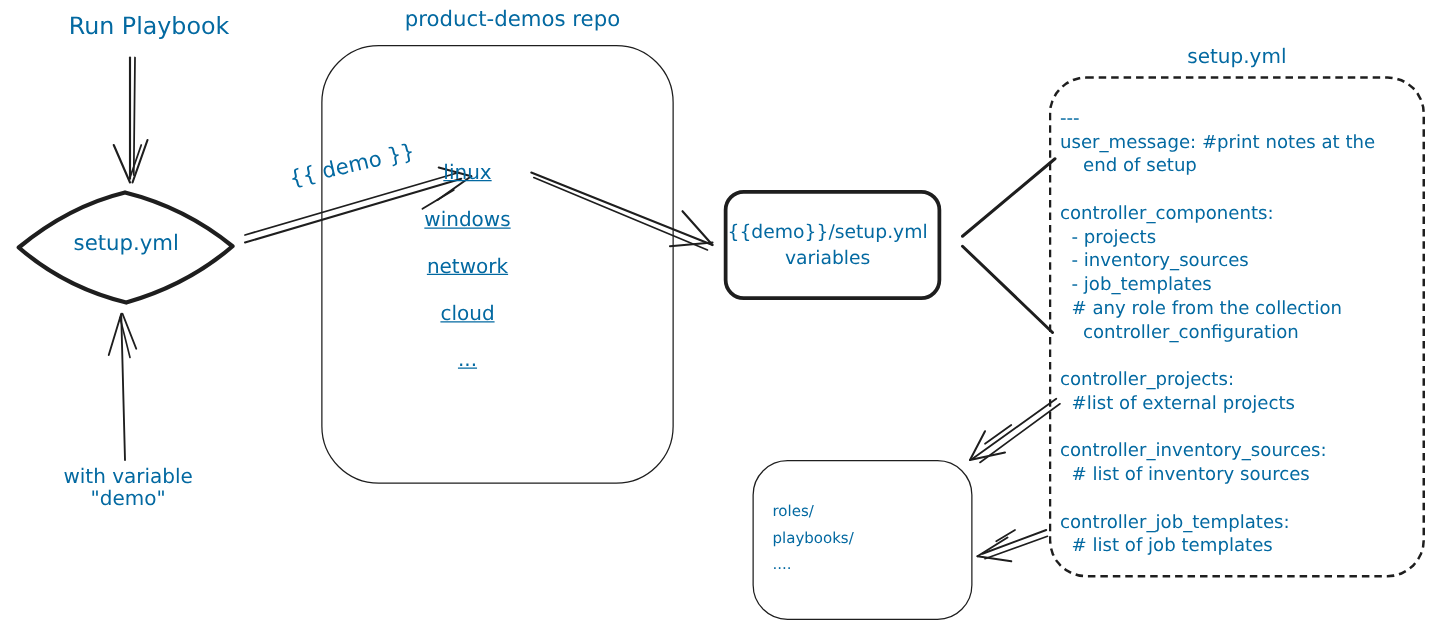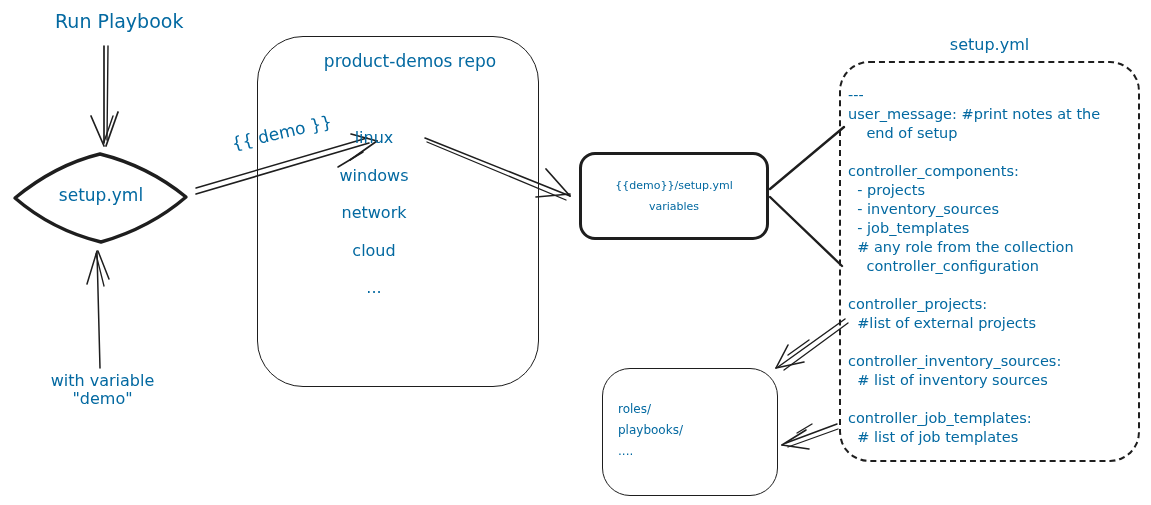--- a/index.html
+++ b/index.html
@@ -15,29 +15,29 @@
 
   .run-playbook   { left:55px;  top:11px;  width:150px; font-size:19px; }
   .diamond-label  { left:15px;  top:186px; width:172px; font-size:17px; }
   .with-variable  { left:30px;  top:372px; width:145px; font-size:16px; line-height:18px; }
   .demo-label     { left:232px; top:135px; font-size:17px; transform:rotate(-13deg); transform-origin:left center; }
 
   .repo-box {
     position:absolute; left:257px; top:36px; width:282px; height:351px;
     border:1.7px solid #1e1e1e; border-radius:46px; box-sizing:border-box;
   }
-  .repo-title { left:290px; top:7px; width:240px; font-size:17px;margin-top:45px; }
-  .repo-items { position:absolute; left:257px; top:119px; width:234px; }
+  .repo-title { left:290px; top:7px; width:240px; font-size:17px; }
+  .repo-items { position:absolute; left:257px; top:119px; width:234px;text-decoration:underline; }
   .repo-item  { text-align:center; font-size:16px; line-height:37.5px; height:37.5px; }
 
   .vars-box {
-    position:absolute; left:579px; top:152px; width:190px; height:88px;
+    position:absolute; left:579px; top:152px; width:174px; height:88px;
     border:3.3px solid #1e1e1e; border-radius:16px; box-sizing:border-box;
-    display:flex; align-items:center; justify-content:center;
-    font-size:11px; line-height:21px; text-align:center; white-space:pre-line;
+    display:flex; align-items:center; 
+    font-size:15px; line-height:21px; text-align:center; white-space:pre-line;
   }
 
   .dashed-box {
     position:absolute; left:839px; top:61px; width:301px; height:401px;
     border:2.6px dashed #1e1e1e; border-radius:30px; box-sizing:border-box;
   }
   .setup-title { left:839px; top:36px; width:301px; font-size:16px; }
   .code {
     position:absolute; left:848px; top:86px; width:288px;
     font-size:14.5px; line-height:19px; white-space:pre;

